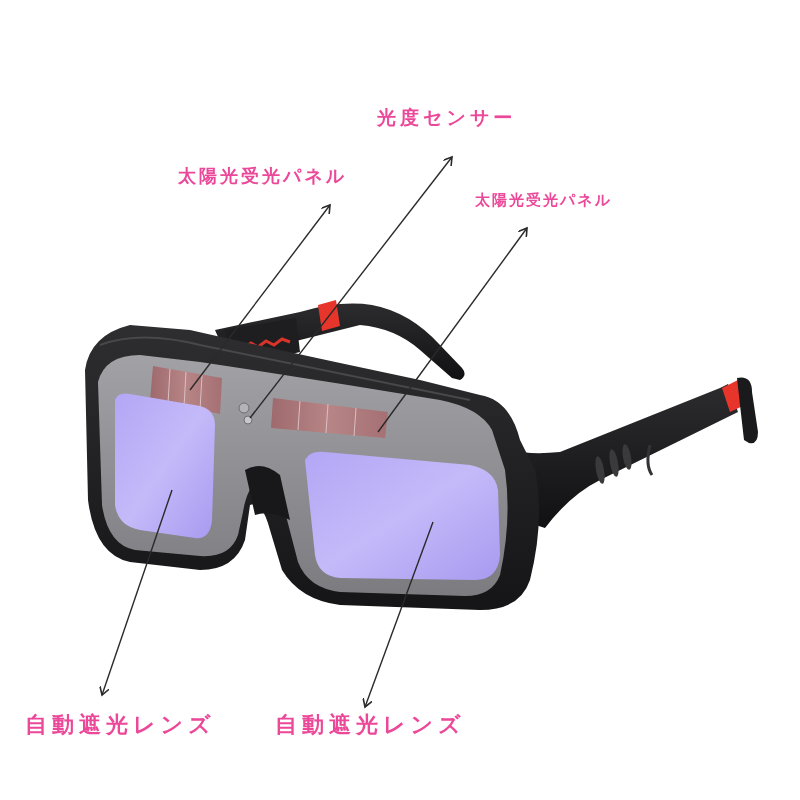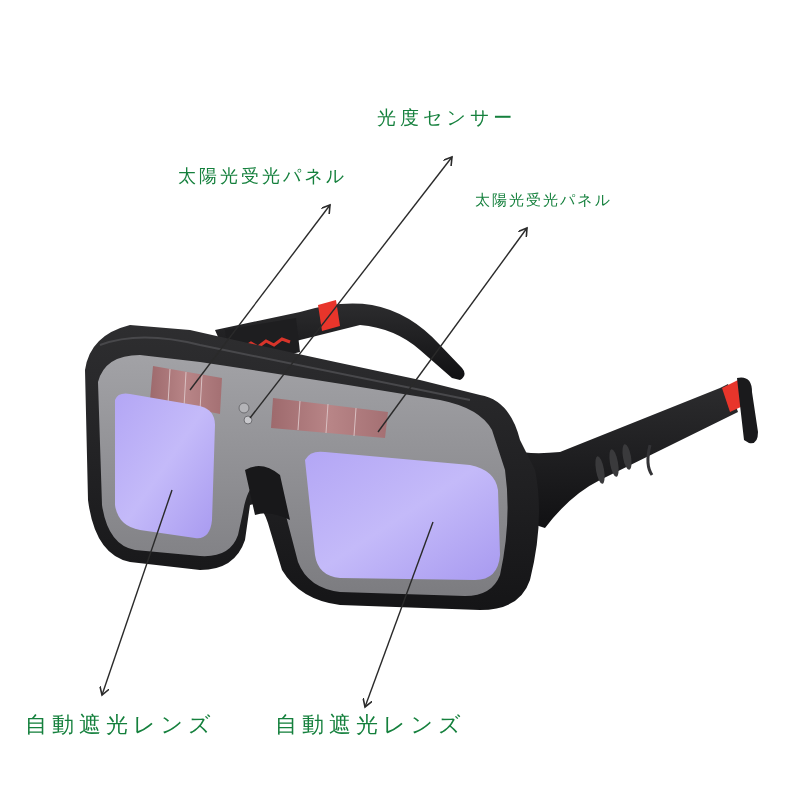--- a/index.html
+++ b/index.html
@@ -14,22 +14,22 @@
       overflow: hidden;
       font-family: "DejaVu Sans", sans-serif;
     }
     .canvas {
       position: absolute;
       left: 0; top: 0;
       width: 800px; height: 800px;
     }
     .label {
       position: absolute;
-      color: #15803d;
-      font-weight: normal;
+      color: #ec4899;
+      font-weight: bold;
       white-space: nowrap;
       letter-spacing: 3px;
       line-height: 1;
     }
     .label-sensor { left: 377px; top: 108px; font-size: 19px; letter-spacing: 4px; }
     .label-solar-left { left: 178px; top: 167px; font-size: 18px; letter-spacing: 3px; }
     .label-solar-right { left: 475px; top: 193px; font-size: 15px; letter-spacing: 2px; }
     .label-lens-left { left: 25px; top: 714px; font-size: 22px; letter-spacing: 5px; }
     .label-lens-right { left: 275px; top: 714px; font-size: 22px; letter-spacing: 5px; }
   </style>

